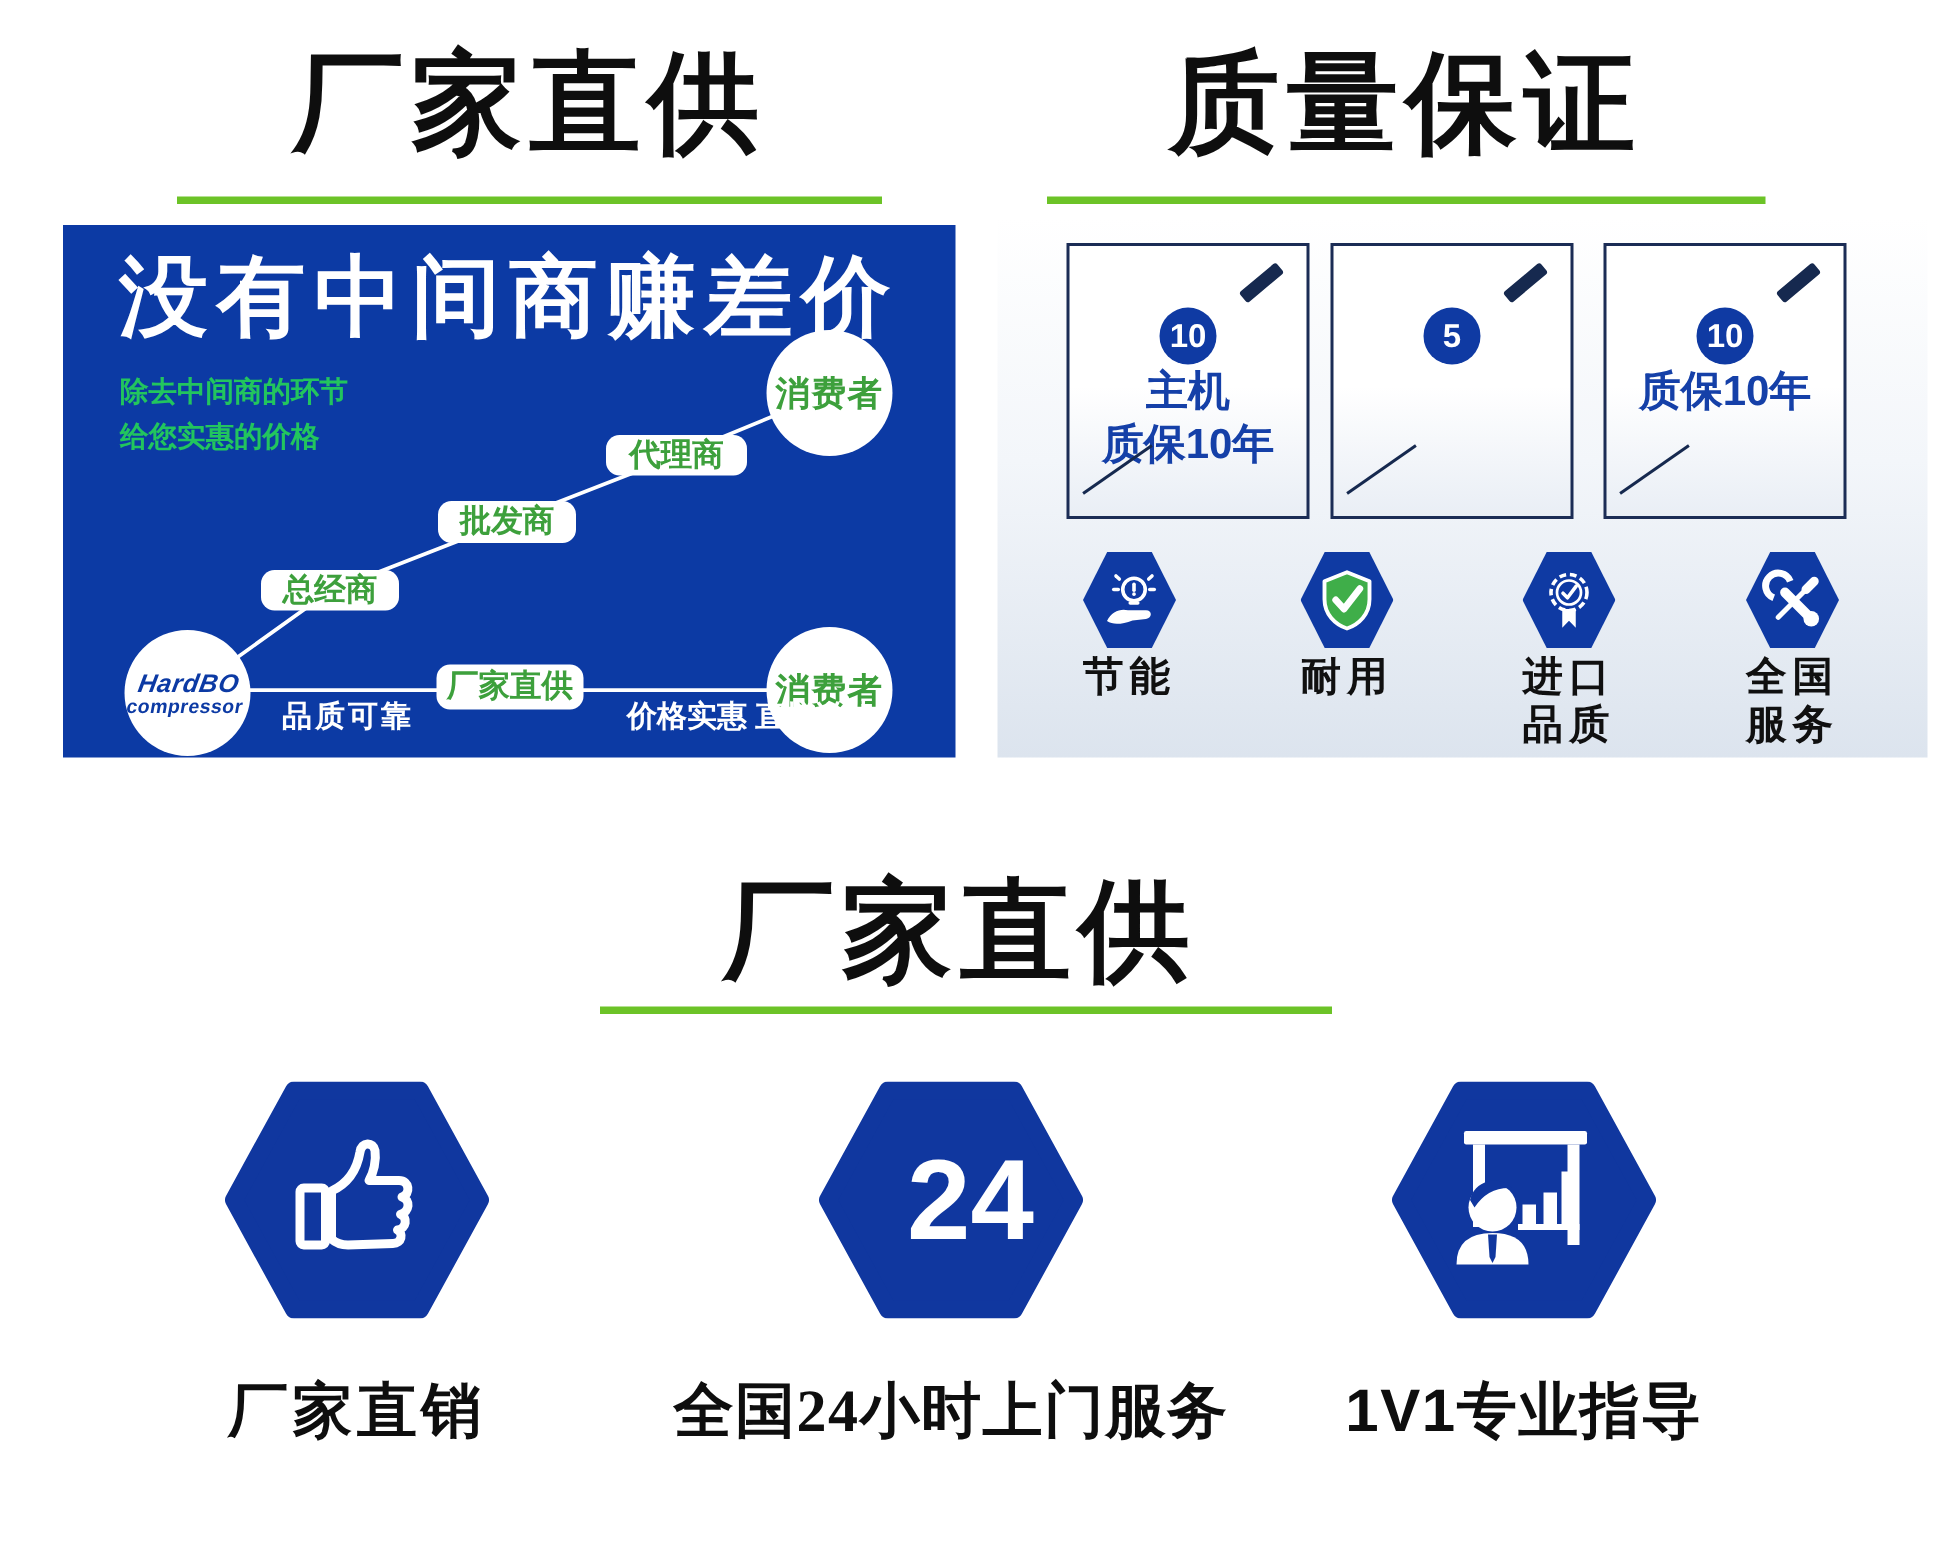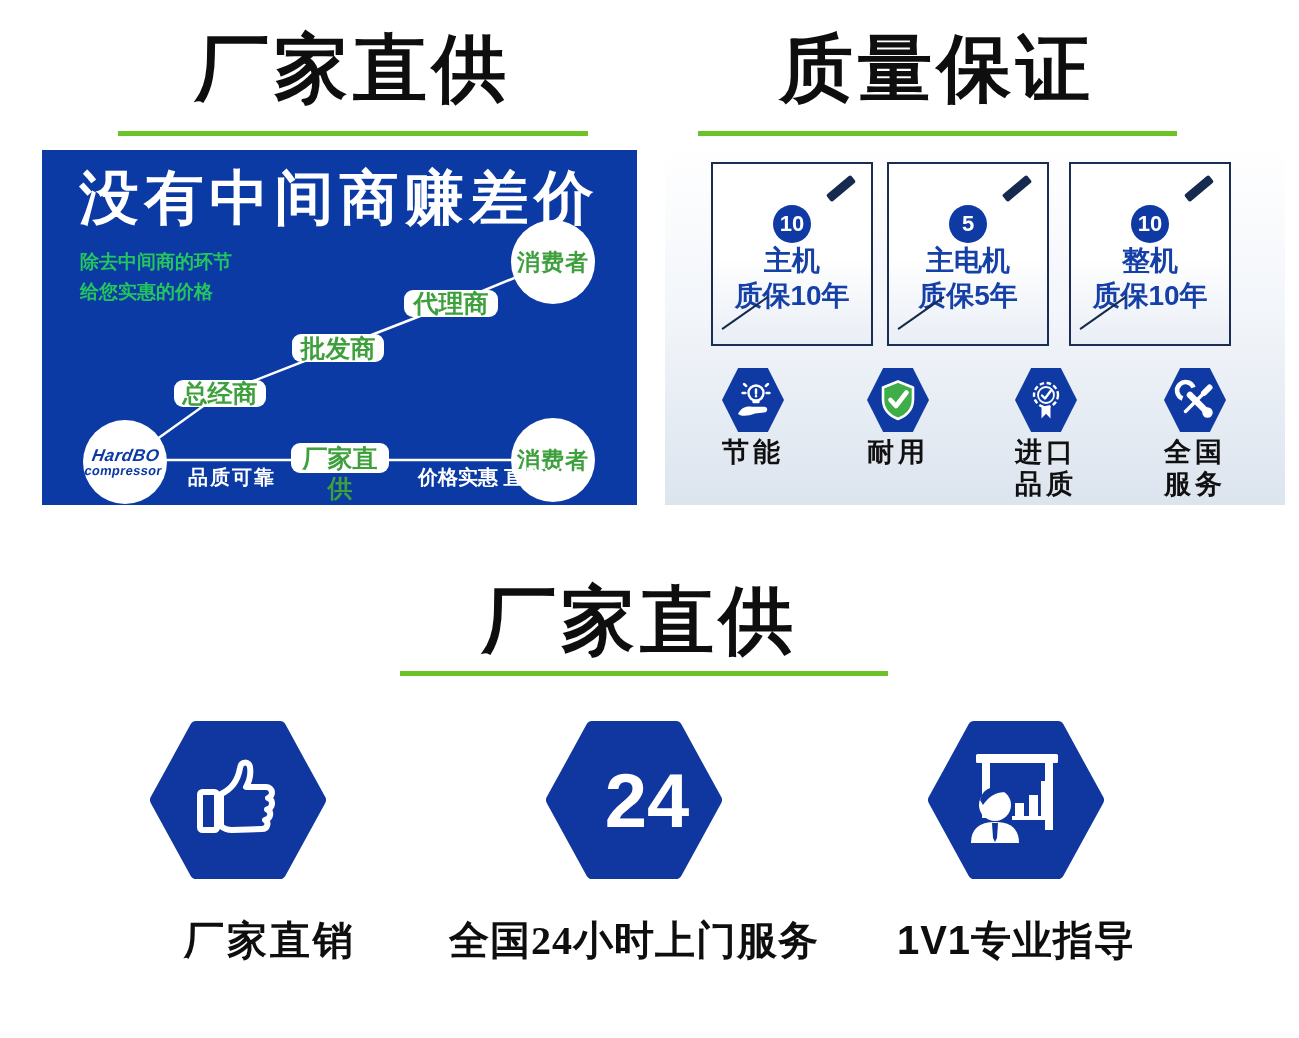--- a/index.html
+++ b/index.html
@@ -30,21 +30,21 @@
   .banner-headline {
     position:absolute; left:0; top:9px; width:100%; text-align:center;
     color:#ffffff; font-size:59px; font-weight:bold; letter-spacing:6px; white-space:nowrap;
   }
   .banner-sub {
     position:absolute; left:38px; top:97px; color:#22c55e;
     font-size:19px; font-weight:bold; line-height:30px;
   }
   .step-pill {
     position:absolute; background:#ffffff; border-radius:9px;
-    color:#3da03c; font-weight:bold; font-size:25px; text-align:center;
+    color:#3da03c; font-weight:bold; font-size:21px; text-align:center;
   }
   #pill-1 { left:132px; top:230px; width:92px; height:27px; line-height:27px; }
   #pill-2 { left:250px; top:184px; width:92px; height:28px; line-height:28px; }
   #pill-3 { left:362px; top:140px; width:94px; height:27px; line-height:27px; }
   #pill-direct { left:249px; top:293px; width:98px; height:30px; line-height:30px; }
   .consumer-circle {
     position:absolute; width:84px; height:84px; border-radius:50%;
     background:#ffffff; color:#3da03c; font-weight:bold; font-size:23px;
     display:flex; align-items:center; justify-content:center; letter-spacing:1px;font-family:Liberation Serif, serif;
   }
@@ -109,21 +109,21 @@
   .service-item { position:absolute; top:721px; width:176px; height:158px; }
   #service-0 { left:150px; } #service-1 { left:546px; } #service-2 { left:928px; }
   .service-hex-svg { position:absolute; left:0; top:0; }
   .service-overlay { position:absolute; left:0; top:0; width:176px; height:158px;
     display:flex; align-items:center; justify-content:center; }
   .hex-number { color:#ffffff; font-size:76px; font-weight:bold;margin-left:26px; }
   .service-label {
     position:absolute; top:913px; transform:translateX(-50%);
     font-size:40px; font-weight:bold; color:#0e0e0e; white-space:nowrap; letter-spacing:1px;
   }
-  #service-label-0 { left:238px; letter-spacing:3px;margin-left:32px; }
+  #service-label-0 { left:238px; letter-spacing:3px; }
   #service-label-1 { left:634px;font-family:Liberation Serif, serif; }
   #service-label-2 { left:1016px; }
 </style>
 </head>
 <body>
 
 <div class="section-title" id="title-left">厂家直供</div>
 <div class="title-underline" id="underline-left"></div>
 
 <div class="section-title" id="title-right">质量保证</div>
@@ -169,32 +169,27 @@
     <div class="card-text">
       <div>主机</div>
       <div>质保10年</div>
     </div>
     <div class="card-line"></div>
   </div>
 
   <div class="warranty-card" id="card-1">
     <div class="card-tick"></div>
     <div class="card-badge">5</div>
-    <div class="card-text">
-      <div>主电机</div>
-      <div>质保5年</div>
-    </div>
     <div class="card-line"></div>
   </div>
 
   <div class="warranty-card" id="card-2">
     <div class="card-tick"></div>
     <div class="card-badge">10</div>
     <div class="card-text">
-      <div>整机</div>
       <div>质保10年</div>
     </div>
     <div class="card-line"></div>
   </div>
 
   <div class="feature" id="feature-0">
     <div class="feature-hex">
       <svg width="44" height="44" viewBox="0 0 44 44">
         <g stroke="#ffffff" stroke-width="2.4" fill="none" stroke-linecap="round">
           <circle cx="25" cy="15" r="7.5"></circle>

